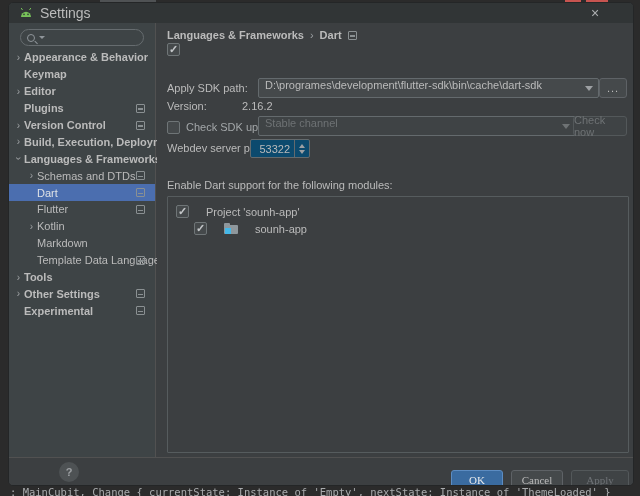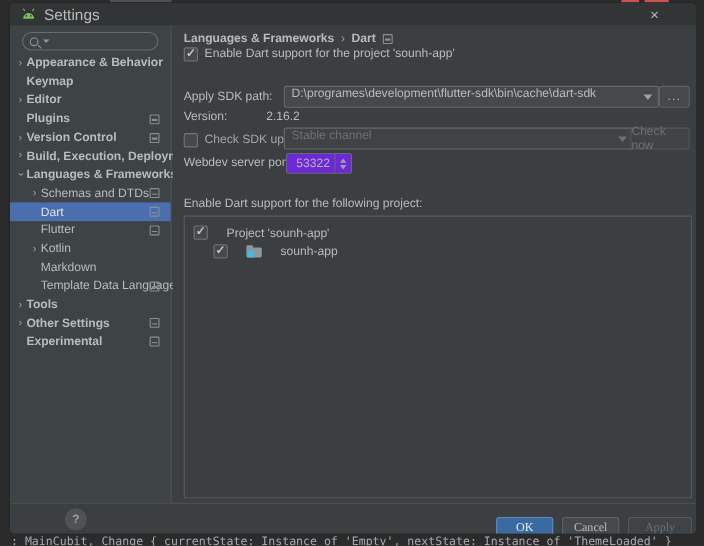--- a/index.html
+++ b/index.html
@@ -108,22 +108,22 @@
   .btn {
     border:1px solid #5e6266; border-radius:3px; background:#45494b; color:#bbbbbb;
     display:flex; align-items:center; justify-content:center; font-size:11px;
   }
   .btn-browse { position:absolute; right:6px; top:55px; width:28px; height:20px; letter-spacing:1px; }
   .btn-checknow { position:absolute; right:6px; top:93px; width:54px; height:20px; color:#6e7274; border-color:#53585a; background:#3f4345; }
 
   .row-sdkupd { left:10px; top:96px; height:16px; color:#a3a7a9; }
 
   .spinner {
-    position:absolute; left:103px; top:116px; width:60px; height:19px;
-    background:#6d28d9; border:1px solid #646a6d; border-radius:2px;
+    position:absolute; left:93px; top:116px; width:60px; height:19px;
+    background:#0c4a6e; border:1px solid #646a6d; border-radius:2px;
     display:flex; align-items:center;
   }
   .spinner .num { flex:1; text-align:right; padding-right:4px; }
   .spin-arrows { width:15px; height:100%; border-left:1px solid #646a6d; display:flex; flex-direction:column; align-items:center; justify-content:center; gap:2px; }
   .tri-up-s { width:0; height:0; border-left:3px solid transparent; border-right:3px solid transparent; border-bottom:4px solid #9da0a3; }
   .tri-down-s { width:0; height:0; border-left:3px solid transparent; border-right:3px solid transparent; border-top:4px solid #9da0a3; }
 
   .lab-modules { top:156px; }
   .modules-panel {
     position:absolute; left:10px; top:173px; right:4px; height:257px;
@@ -260,21 +260,20 @@
 
     <div class="breadcrumb">
       <span>Languages &amp; Frameworks</span>
       <span class="sep">›</span>
       <span>Dart</span>
       <span class="bc-badge"></span>
     </div>
 
     <div class="cb-row row-enable">
       <span class="checkbox checked"></span>
-      <span>Enable Dart support for the project 'sounh-app'</span>
     </div>
 
     <div class="flabel lab-sdk">Apply SDK path:</div>
     <div class="combo combo-sdk">
       <span>D:\programes\development\flutter-sdk\bin\cache\dart-sdk</span>
       <span class="spacer"></span>
       <span class="arrow-zone">
           <span class="tri-down"></span>
         </span>
     </div>
@@ -298,21 +297,21 @@
 
     <div class="flabel lab-port">Webdev server port:</div>
     <div class="spinner">
       <span class="num">53322</span>
       <span class="spin-arrows">
         <span class="tri-up-s"></span>
         <span class="tri-down-s"></span>
       </span>
     </div>
 
-    <div class="flabel lab-modules">Enable Dart support for the following project:</div>
+    <div class="flabel lab-modules">Enable Dart support for the following modules:</div>
     <div class="modules-panel">
       <div class="mod-row mod-project">
         <span class="checkbox checked"></span>
         <span>Project 'sounh-app'</span>
       </div>
       <div class="mod-row mod-module">
         <span class="checkbox checked"></span>
         <span class="module-icon">
           <span class="tab"></span>
             <span class="body"></span>

